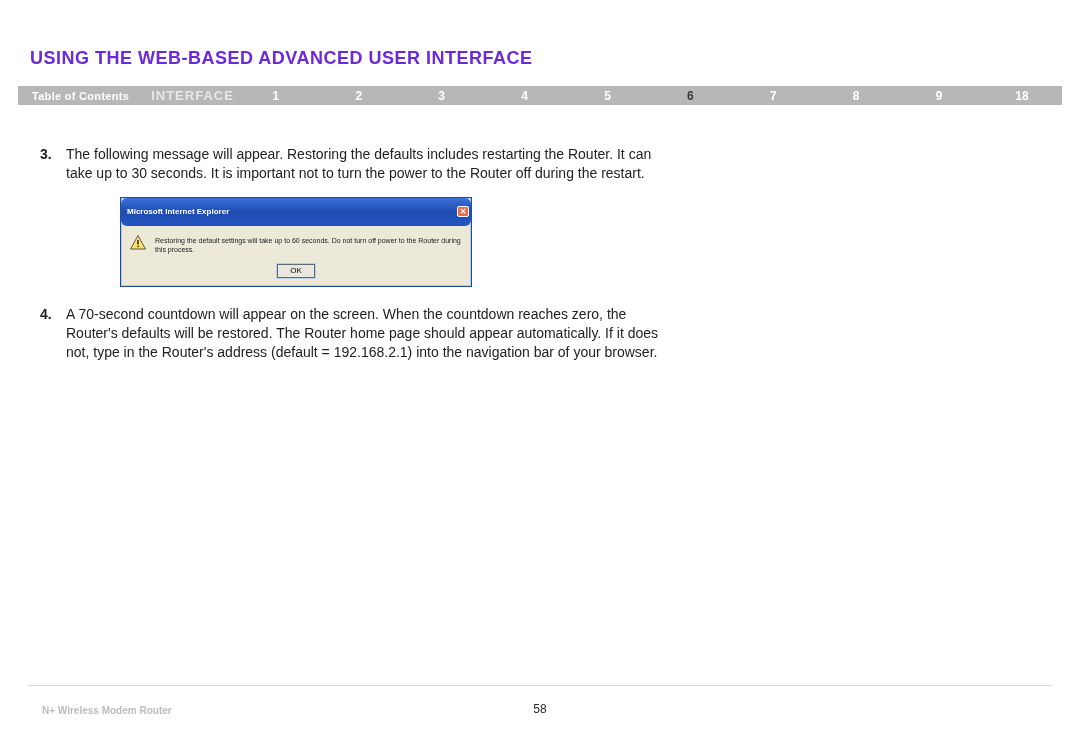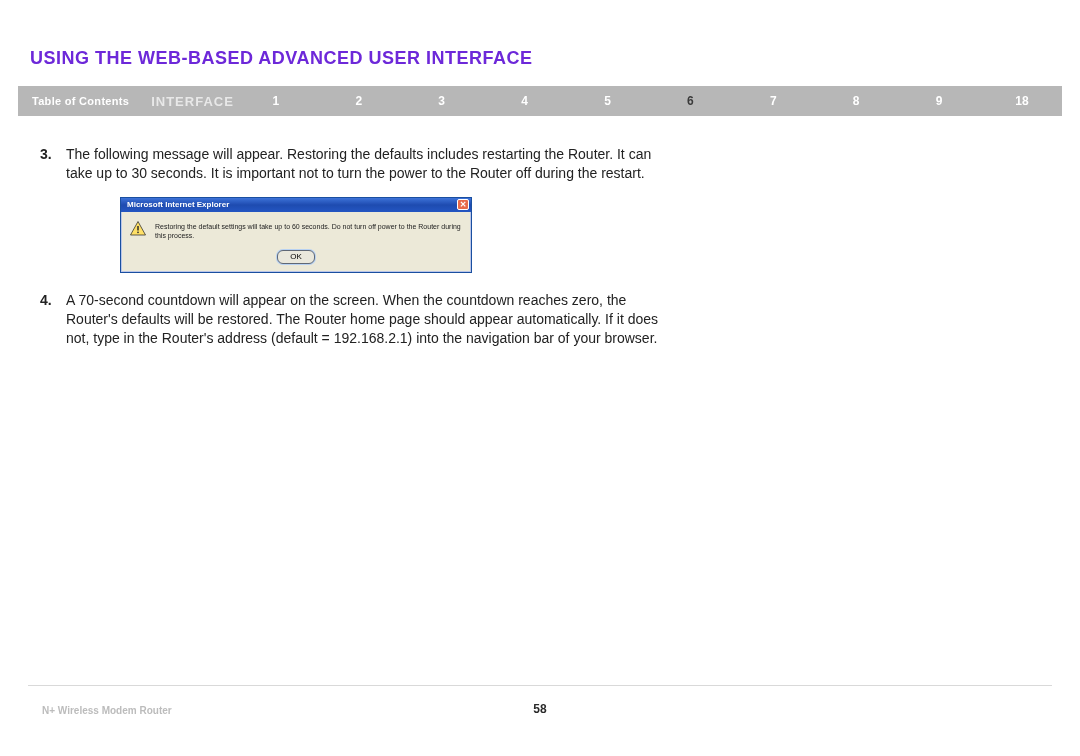--- a/index.html
+++ b/index.html
@@ -17,21 +17,21 @@
       font-size: 18px;
       font-weight: bold;
       letter-spacing: 0.5px;
       color: #6d28d9;
     }
     .nav-bar {
       position: absolute;
       top: 86px;
       left: 18px;
       right: 18px;
-      height: 30px;
+      height: 19px;
       background: #b7b7b7;
       display: flex;
       align-items: center;
       font-size: 11px;
       font-weight: bold;
       color: #ffffff;
     }
     .nav-toc {
       padding-left: 14px;
       padding-right: 22px;
@@ -84,29 +84,30 @@
       margin-top: 14px;
       margin-bottom: 18px;
     }
     .dialog {
       width: 352px;
       border: 1px solid #1a4fa0;
       background: #ece9d8;
       box-shadow: 0 0 0 1px #bac6e8 inset;
     }
     .dlg-title {
-      height: 14px;
+      height: 28px;
       background: linear-gradient(to bottom, #3d72d8 0%, #1e4bb0 50%, #2456c2 100%);
       display: flex;
       align-items: center;
       justify-content: space-between;
       padding: 0 2px 0 6px;
       font-size: 8px;
       color: #ffffff;
       font-weight: bold;
+      border-radius: 6px;
     }
     .close-btn {
       width: 12px;
       height: 11px;
       background: #e86a4a;
       border: 1px solid #ffffff;
       border-radius: 2px;
       display: flex;
       align-items: center;
       justify-content: center;
@@ -139,21 +140,21 @@
     }
     .ok-btn {
       width: 38px;
       height: 14px;
       border: 1px solid #5f6876;
       background: #eae8dc;
       font-size: 8px;
       display: flex;
       align-items: center;
       justify-content: center;
-      border-radius: 6px;
+      border-radius: 0;
       box-shadow: 0 0 0 1px #b7d1f2;
     }
     .footer-rule {
       position: absolute;
       left: 28px;
       right: 28px;
       bottom: 70px;
       height: 1px;
       background: #d9d9d9;
     }
@@ -165,21 +166,21 @@
       font-weight: bold;
       color: #bcbcbc;
     }
     .footer-page {
       position: absolute;
       left: 0;
       right: 0;
       bottom: 40px;
       text-align: center;
       font-size: 12px;
-      font-weight: bold;
+      font-weight: normal;
       color: #2a2a2a;
     }
   </style>
 </head>
 <body>
 
 <div class="page-title">USING THE WEB-BASED ADVANCED USER INTERFACE</div>
 
 <div class="nav-bar">
   <span class="nav-toc">Table of Contents</span>

